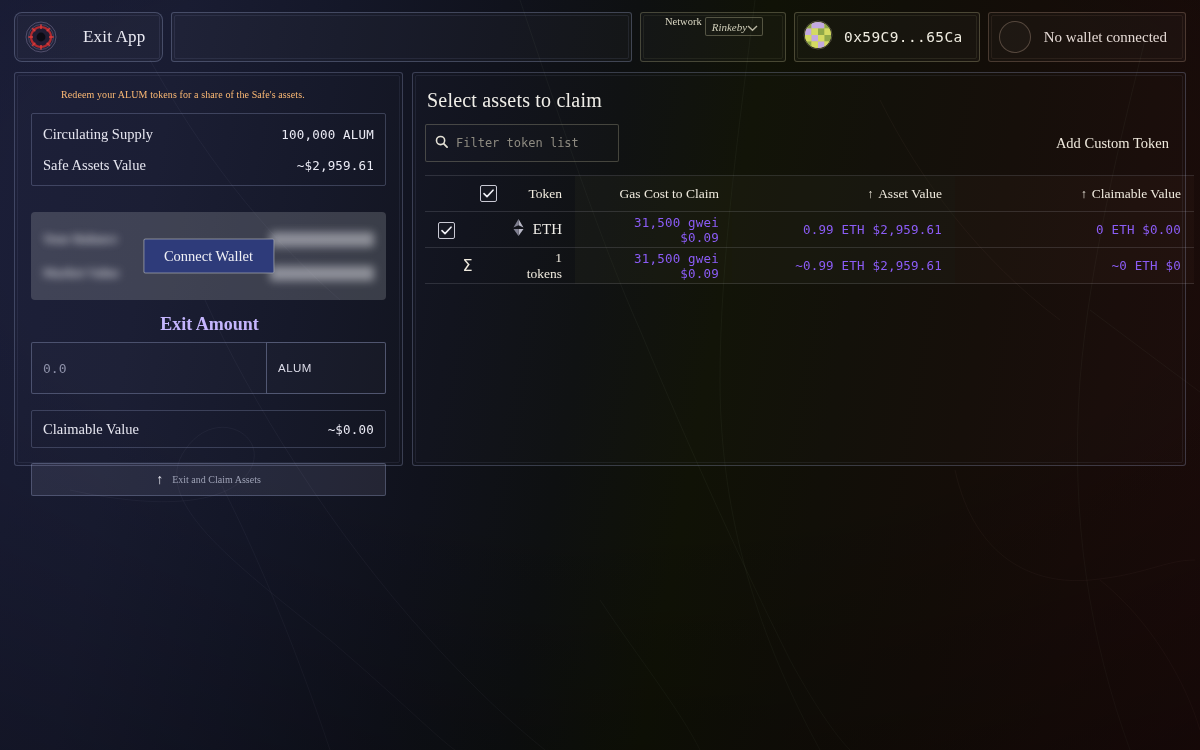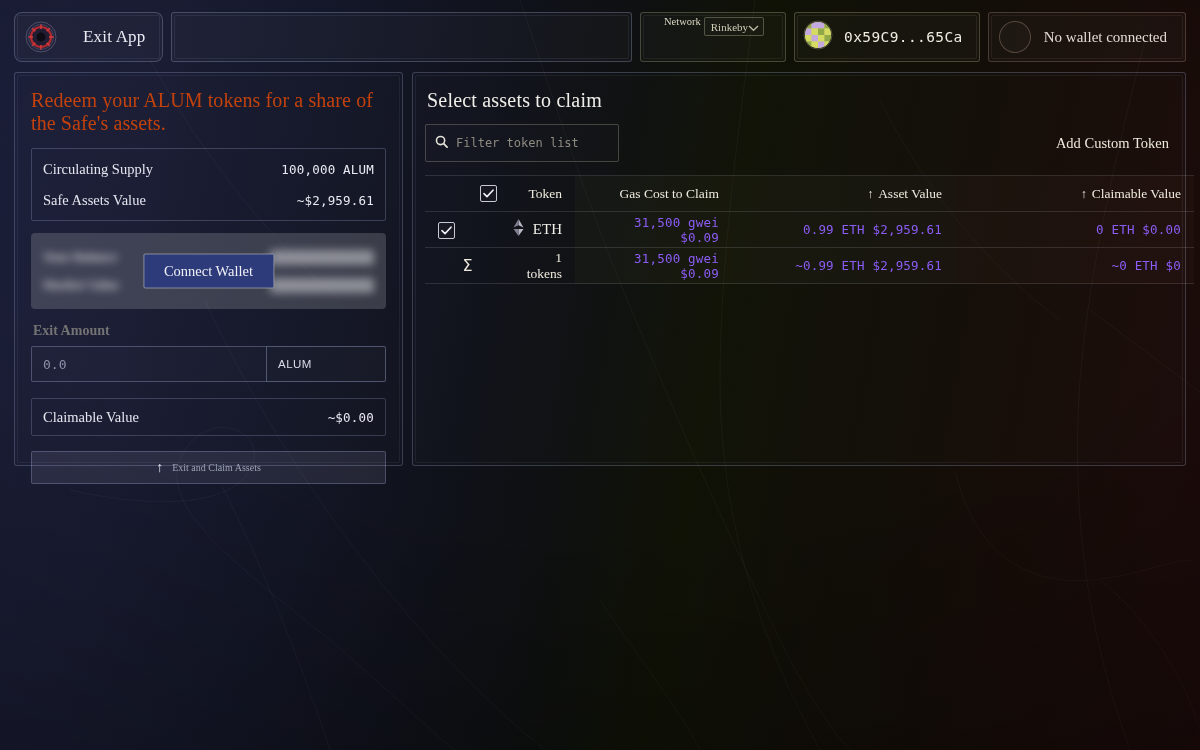--- a/index.html
+++ b/index.html
@@ -127,20 +127,21 @@
   }
   #network-select {
     border: 1px solid rgba(175,173,140,0.40);
     border-radius: 2px;
     height: 19px;
     display: flex;
     align-items: center;
     padding: 0 4px 0 6px;
     justify-content: space-between;
     background: rgba(255,255,255,0.015);
+    font-style: italic;
   }
   #network-value {
     font-size: 11px;
     color: #cfcdb8;
     font-family: "Liberation Serif", serif;
   }
 
   #wallet-address-chip {
     padding: 0 16px 0 8px;
     gap: 11px;
@@ -199,24 +200,25 @@
     pointer-events: none;
   }
 
   
   #left-panel {
     width: 389px;
     flex: none;
     padding: 16px;
   }
   #redeem-description {
-    font-size: 20px;
-    color: #c2410c;
+    font-size: 10px;
+    color: #fdba74;
     margin-bottom: 13px;
     letter-spacing: .1px;
+    margin-left: 30px;
   }
 
   .stat-box {
     border: 1px solid rgba(150,160,200,0.30);
     border-radius: 2px;
     padding: 9px 11px;
   }
   .stat-row {
     display: flex;
     align-items: center;
@@ -230,22 +232,22 @@
   }
   .stat-value {
     font-family: "DejaVu Sans Mono", monospace;
     font-size: 12.5px;
     color: #eaeaf4;
     letter-spacing: .2px;
   }
 
   
   #balance-card {
-    margin-top: 12px;
-    height: 76px;
+    margin-top: 26px;
+    height: 88px;
     position: relative;
     border-radius: 4px;
     overflow: hidden;
     background: rgba(150,152,160,0.30);
   }
   #balance-blur-content {
     position: absolute;
     inset: 0;
     padding: 10px 12px;
     display: flex;
@@ -281,28 +283,29 @@
     color: #f0f0f6;
     font-family: "Liberation Serif", serif;
     font-size: 14.5px;
     padding: 8px 20px;
     border-radius: 2px;
     cursor: pointer;
     white-space: nowrap;
   }
 
   #exit-amount-label {
-    font-size: 14px;
-    color: #737373;
+    font-size: 18px;
+    color: #c4b5fd;
     font-weight: bold;
     margin: 14px 0 7px 2px;
+    text-align: center;
   }
   #exit-amount-row {
     display: flex;
-    height: 36px;
+    height: 52px;
   }
   #exit-amount-input {
     flex: 1 1 auto;
     border: 1px solid rgba(150,160,200,0.38);
     border-right: none;
     border-radius: 2px 0 0 2px;
     background: rgba(255,255,255,0.015);
     display: flex;
     align-items: center;
     padding: 0 11px;

